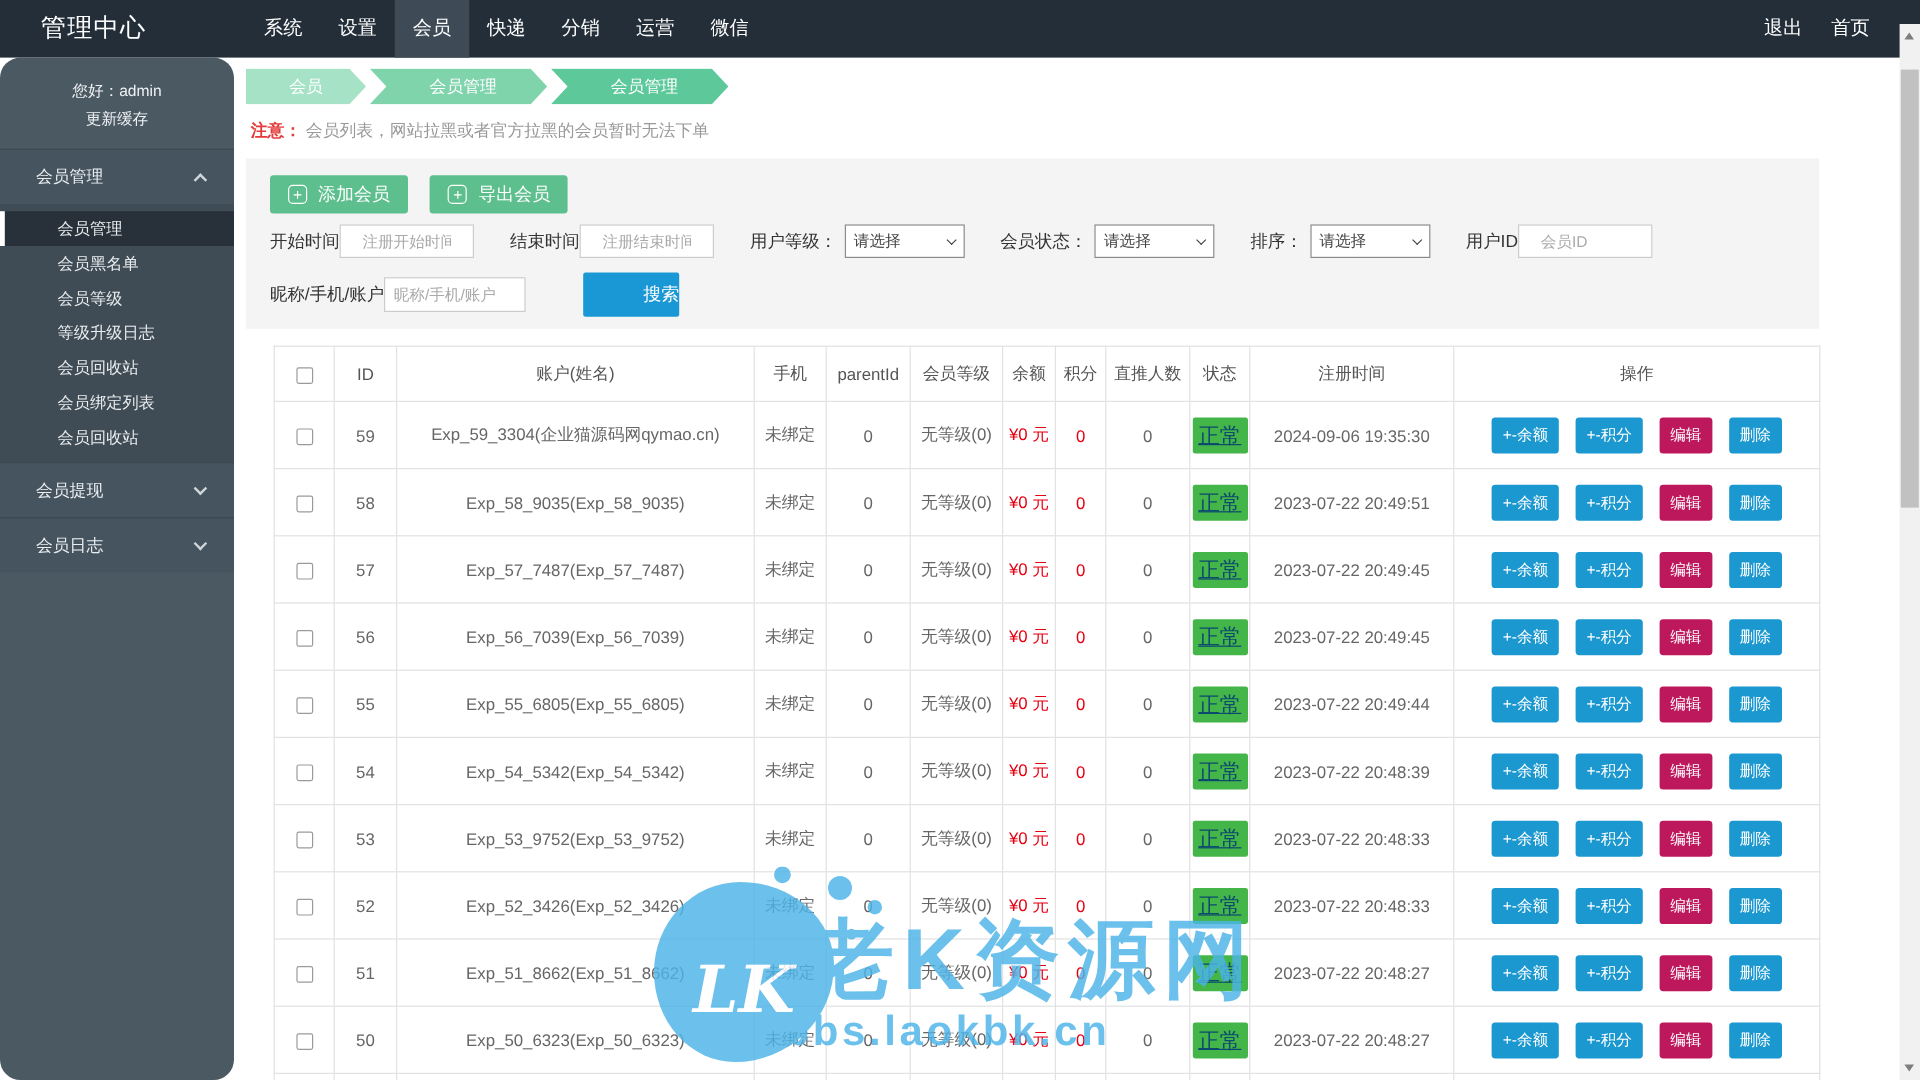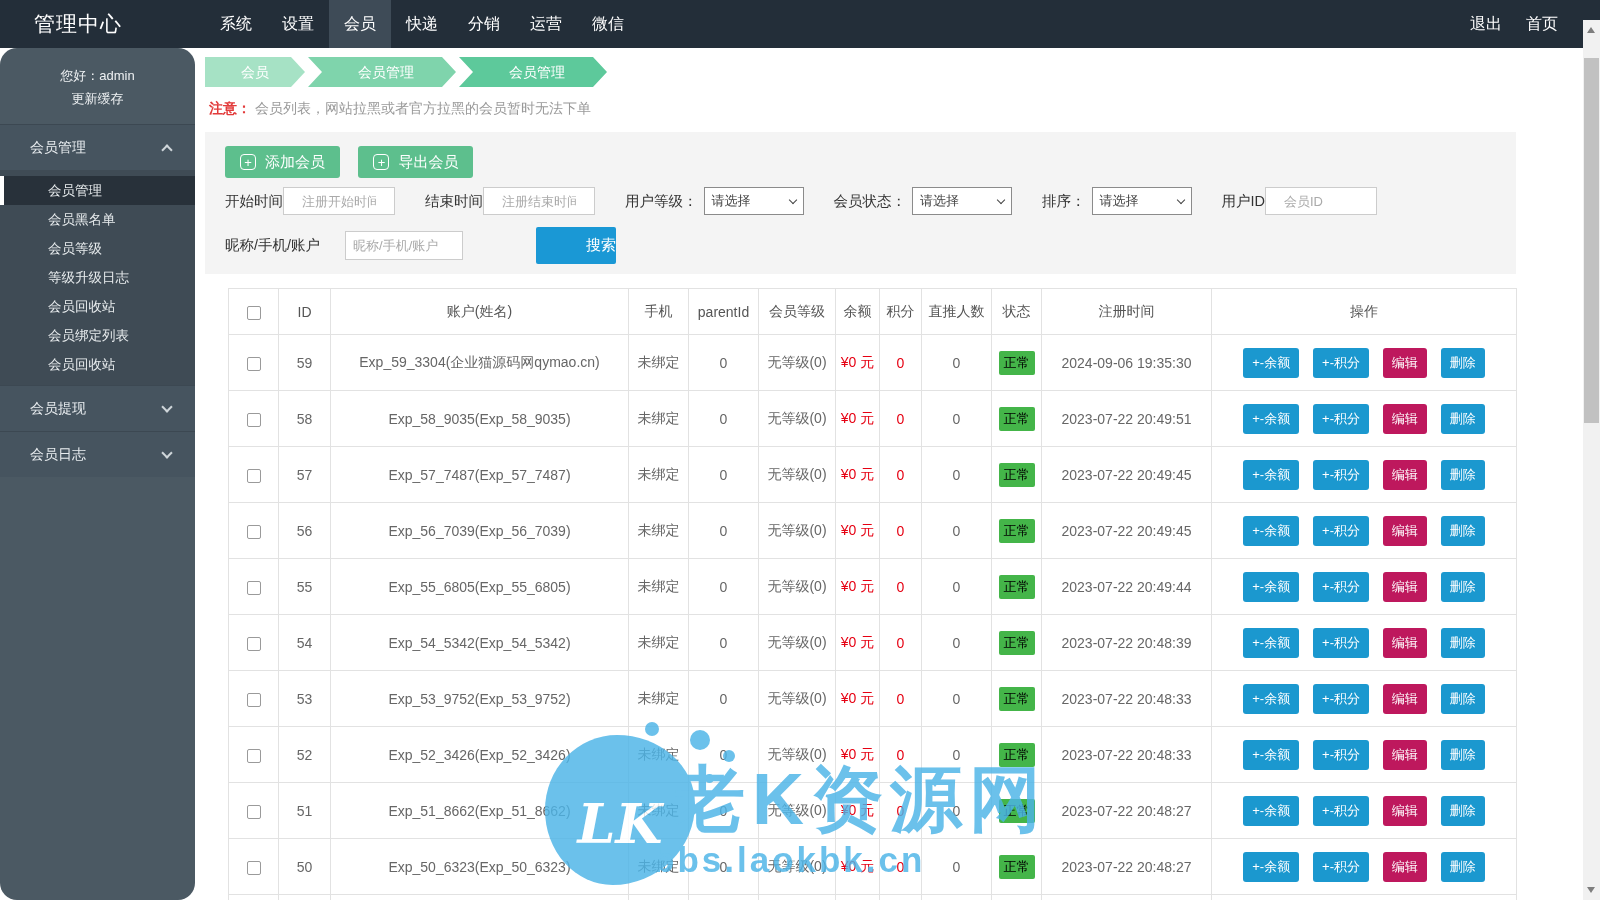--- a/index.html
+++ b/index.html
@@ -56,35 +56,35 @@
   .filter-row { display:flex; align-items:center; margin-top:8px; font-size:14.5px; color:#333; height:30px; }
   .filter-row .lbl { white-space:nowrap; }
   .filter-row .gap { margin-left:30px; }
   .filter-row input { height:28px; border:1px solid #ccc; padding:0 18px; font-size:13px; color:#333; width:112px;
     font-family:inherit; }
   .filter-row input::placeholder { color:#aaa; }
   .selectbox { height:28px; width:100px; border:1px solid #8b8b8b; background:#fff; display:inline-flex;
     align-items:center; justify-content:space-between; padding:0 7px; font-size:13px; color:#444;
     margin-left:6px; cursor:pointer; }
   .sel-chev { width:6px; height:6px; border:solid #444; border-width:0 1.5px 1.5px 0; transform:rotate(45deg); margin-top:-3px; }
-  .filter-row2 { display:flex; align-items:center; margin-top:10px; font-size:14.5px; color:#333; height:38px;gap:25px; }
+  .filter-row2 { display:flex; align-items:center; margin-top:10px; font-size:14.5px; color:#333; height:38px; }
   .filter-row2 input { height:29px; border:1px solid #ccc; padding:0 7px; font-size:13px; width:118px; font-family:inherit; }
   .filter-row2 input::placeholder { color:#aaa; }
   .btn-search { background:#1a98d5; border:none; color:#fff; width:80px; height:37px; border-radius:2px;
     font-size:15px; margin-left:48px; cursor:pointer; font-family:inherit;text-align:right; }
 
   
   table.member-table { border-collapse:collapse; width:1288px; margin:14px 0 0 23px; background:#fff;
     table-layout:fixed; font-size:14px; color:#666; }
   .member-table th, .member-table td { border:1px solid #e2e2e2; text-align:center; overflow:hidden; white-space:nowrap; }
   .member-table thead th { height:46px; font-weight:normal; color:#555; }
   .member-table tbody td { height:56px; }
   .cb { display:inline-block; width:14px; height:14px; border:1px solid #9a9a9a; border-radius:2px; background:#fff; vertical-align:middle; cursor:pointer; }
   .red { color:#e60012; }
-  .status-badge { display:inline-block; background:#44b549; color:#000000; font-size:13px; padding:3px 5px; border-radius:2px; }
+  .status-badge { display:inline-block; background:#44b549; color:#0c4a6e; font-size:18px; padding:3px 5px; border-radius:2px;text-decoration:underline; }
   .btn-s { border:none; border-radius:3px; color:#fff; font-size:13px; padding:6px 9px; margin:0 5px; cursor:pointer; font-family:inherit; }
   .btn-s.blue { background:#1b98cf; }
   .btn-s.green { background:#be185d;font-family:Liberation Serif, serif; }
   .partial-row td { height:30px; border:1px solid #e2e2e2; }
 
   
   .scrollbar { position:absolute; right:0; top:20px; bottom:0; width:17px; background:#f1f1f1; z-index:70; }
   .sb-thumb { position:absolute; top:38px; left:1px; width:15px; height:365px; background:#c1c1c1; }
   .sb-arrow { position:absolute; left:4px; width:0; height:0; border-left:4.5px solid transparent; border-right:4.5px solid transparent; }
   .sb-arrow.up { top:7px; border-bottom:6px solid #7e7e7e; }

